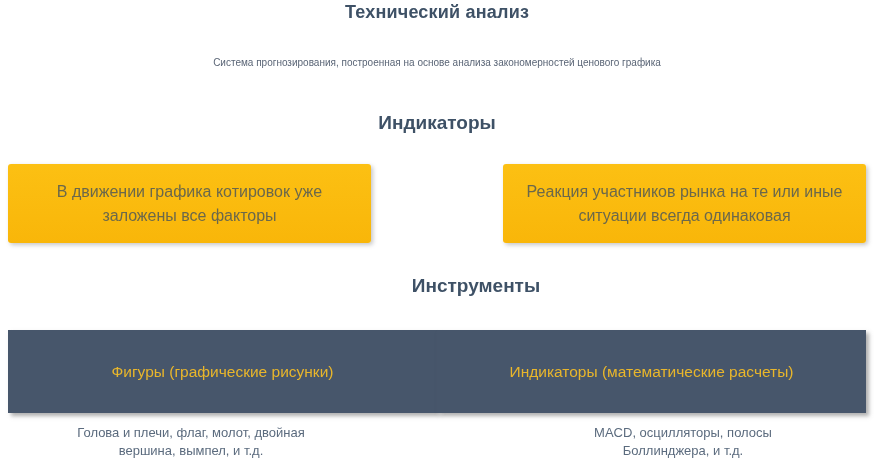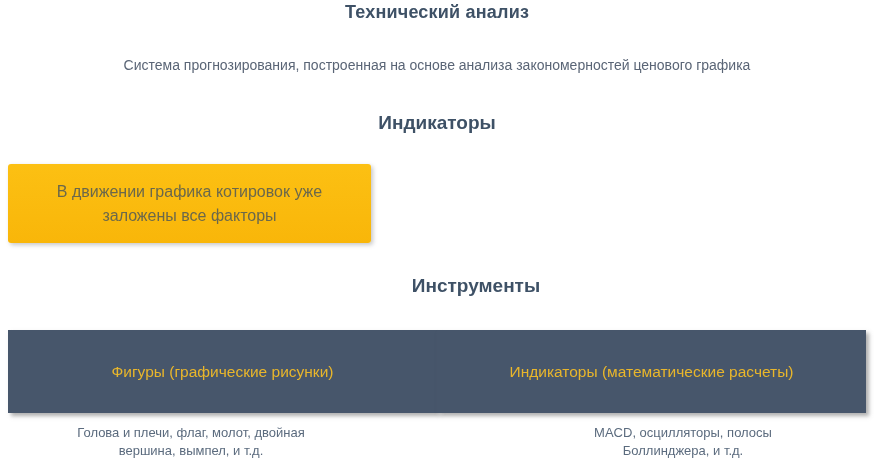--- a/index.html
+++ b/index.html
@@ -25,21 +25,21 @@
     font-weight: bold;
     color: #3e5166;
     letter-spacing: 0.2px;
   }
   .page-subtitle {
     position: absolute;
     top: 57px;
     left: 0;
     width: 100%;
     text-align: center;
-    font-size: 14px;
+    font-size: 10px;
     color: #5a6576;
   }
   .section-heading {
     position: absolute;
     left: 0;
     width: 100%;
     text-align: center;
     font-size: 19px;
     font-weight: bold;
     color: #3e5166;
@@ -111,20 +111,23 @@
   <div class="page-title">Технический анализ</div>
 
   <div class="page-subtitle">Система прогнозирования, построенная на основе анализа закономерностей ценового графика</div>
 
   <div class="section-heading heading-premises">Индикаторы</div>
 
   <div class="card-row row-premises">
     <div class="card card-yellow">
       <span>В движении графика котировок уже заложены все факторы</span>
     </div>
+    <div class="card card-yellow">
+      <span>Реакция участников рынка на те или иные ситуации всегда одинаковая</span>
+    </div>
   </div>
 
   <div class="section-heading heading-tools">Инструменты</div>
 
   <div class="card-row row-tools">
     <div class="card card-dark">
       <span>Фигуры (графические рисунки)</span>
     </div>
     <div class="card card-dark">
       <span>Индикаторы (математические расчеты)</span>

